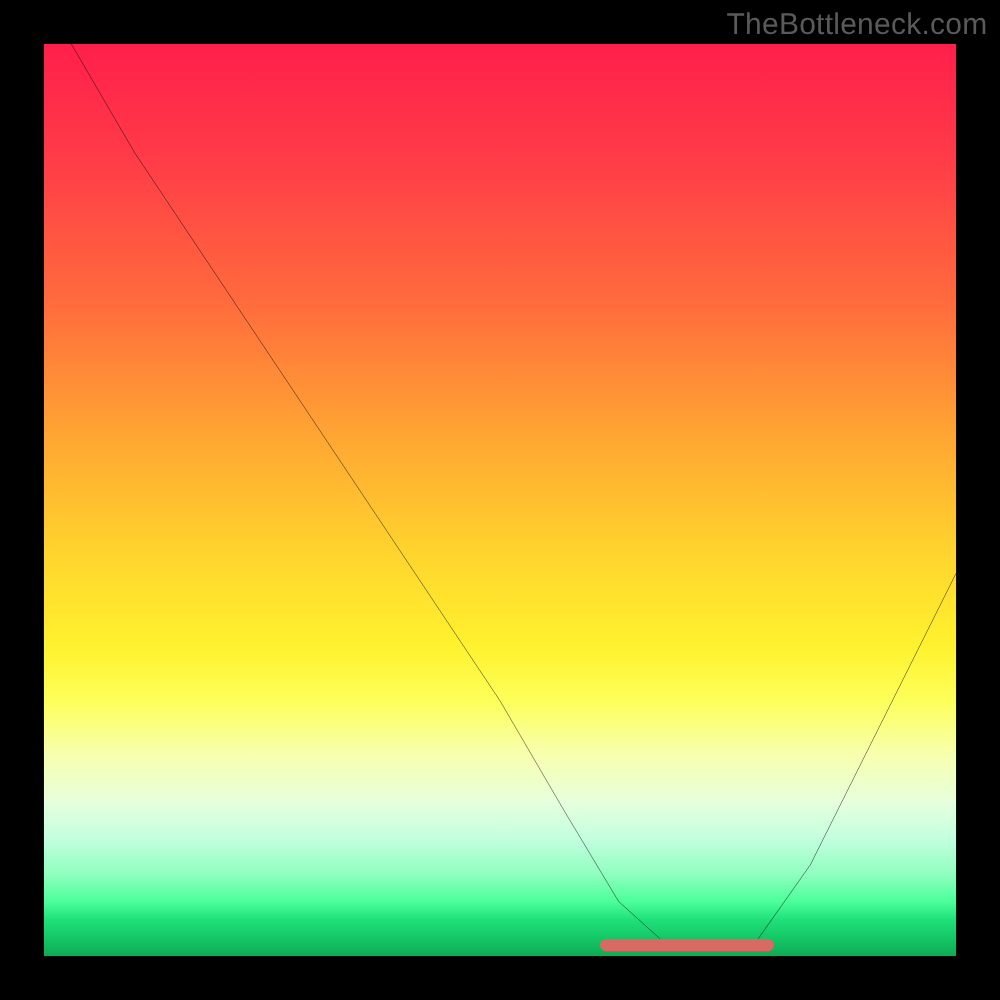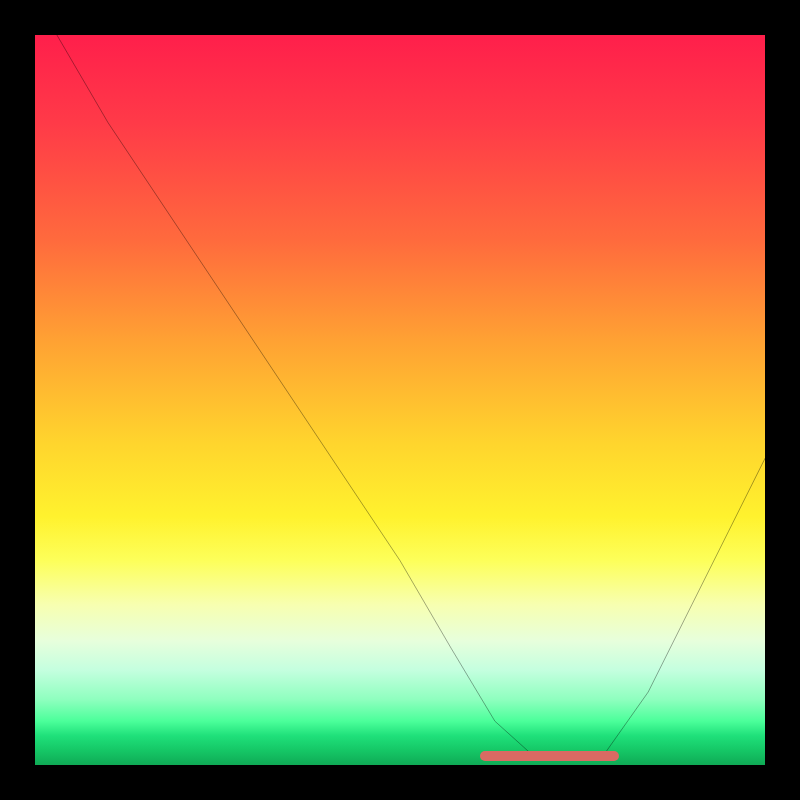--- a/index.html
+++ b/index.html
@@ -73,20 +73,21 @@
     border-radius: 12px;
     height: 10px;
     z-index: 4;
   }
 </style>
 </head>
 <body>
 
 <div class="stage">
 
+  <div class="watermark">TheBottleneck.com</div>
 
   <div class="plot">
     <div class="grad"></div>
 
     <svg class="curve-svg" viewBox="0 0 100 100" preserveAspectRatio="none">
       <path id="curve-path" d="M3.00 0.00 L10.00 12.00 L20.00 27.00 L30.00 42.00 L40.00 57.00 L50.00 72.00 L57.00 84.00 L63.00 94.00 L68.00 98.50 L73.00 98.50 L78.00 98.50 L84.00 90.00 L90.00 78.00 L95.00 68.00 L100.00 58.00" fill="none" stroke="#000" stroke-width="0.35" stroke-linecap="round" stroke-linejoin="round" vector-effect="non-scaling-stroke"></path>
     </svg>
 
     <div class="marker" id="opt-marker" style="left: 61%; width: 19%; bottom: 0.5%; background: rgb(217, 106, 99);"></div>
   </div>

